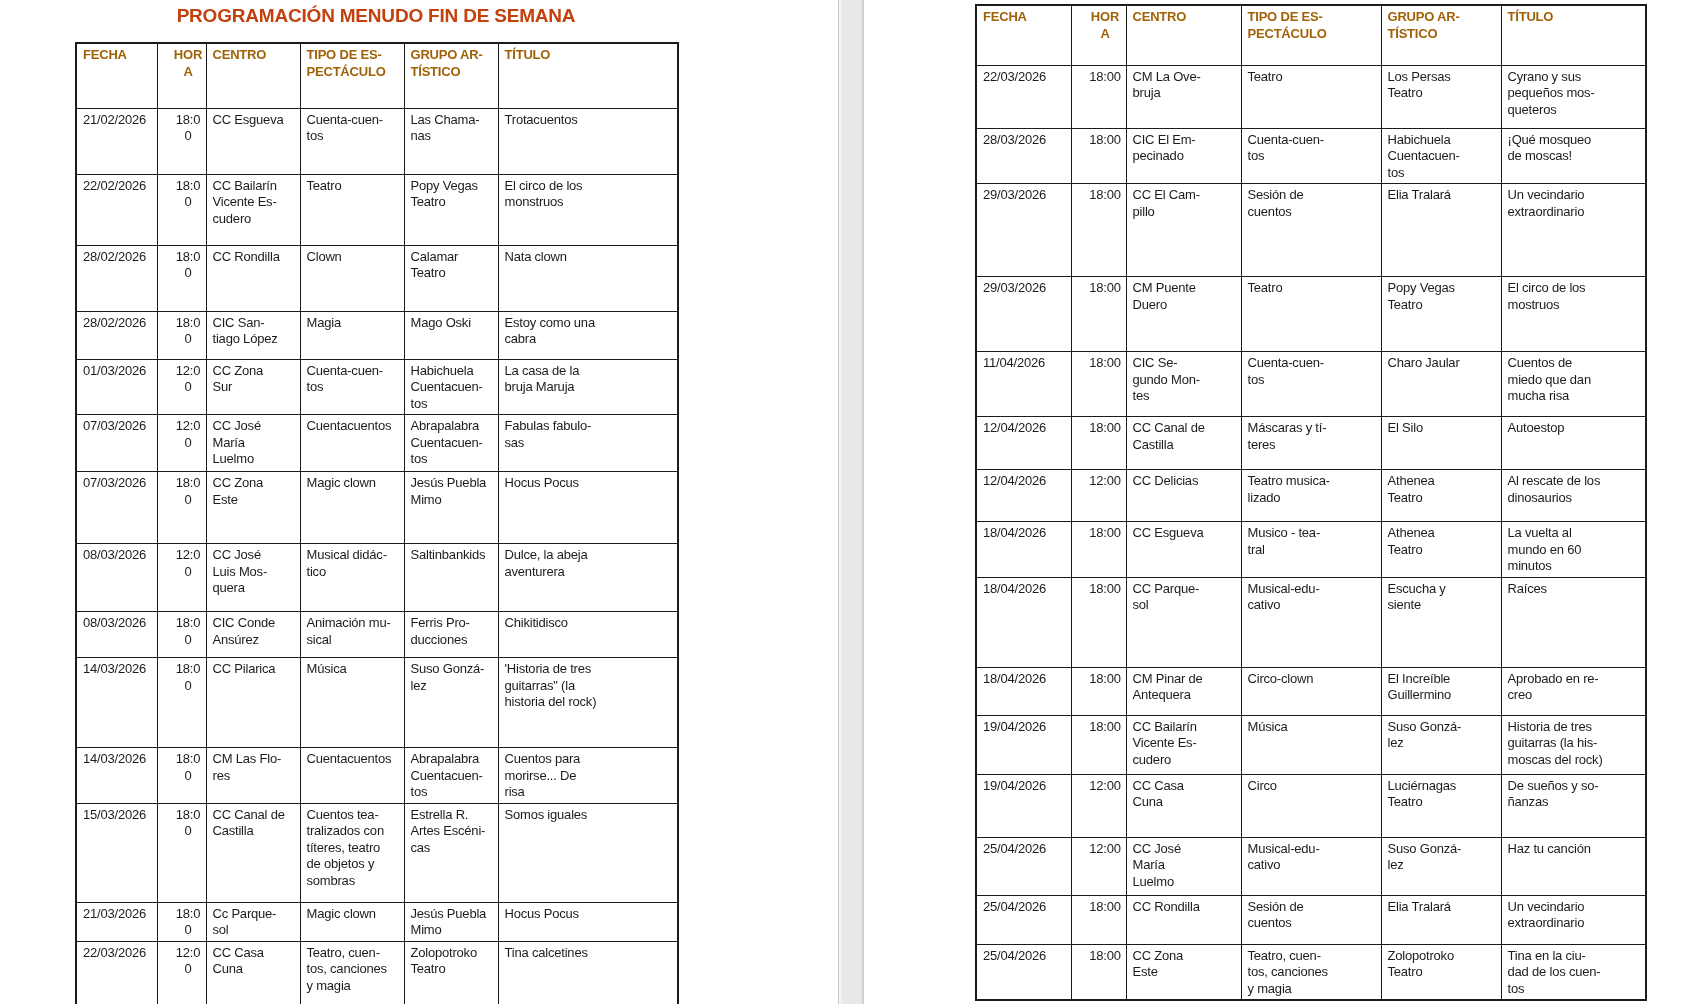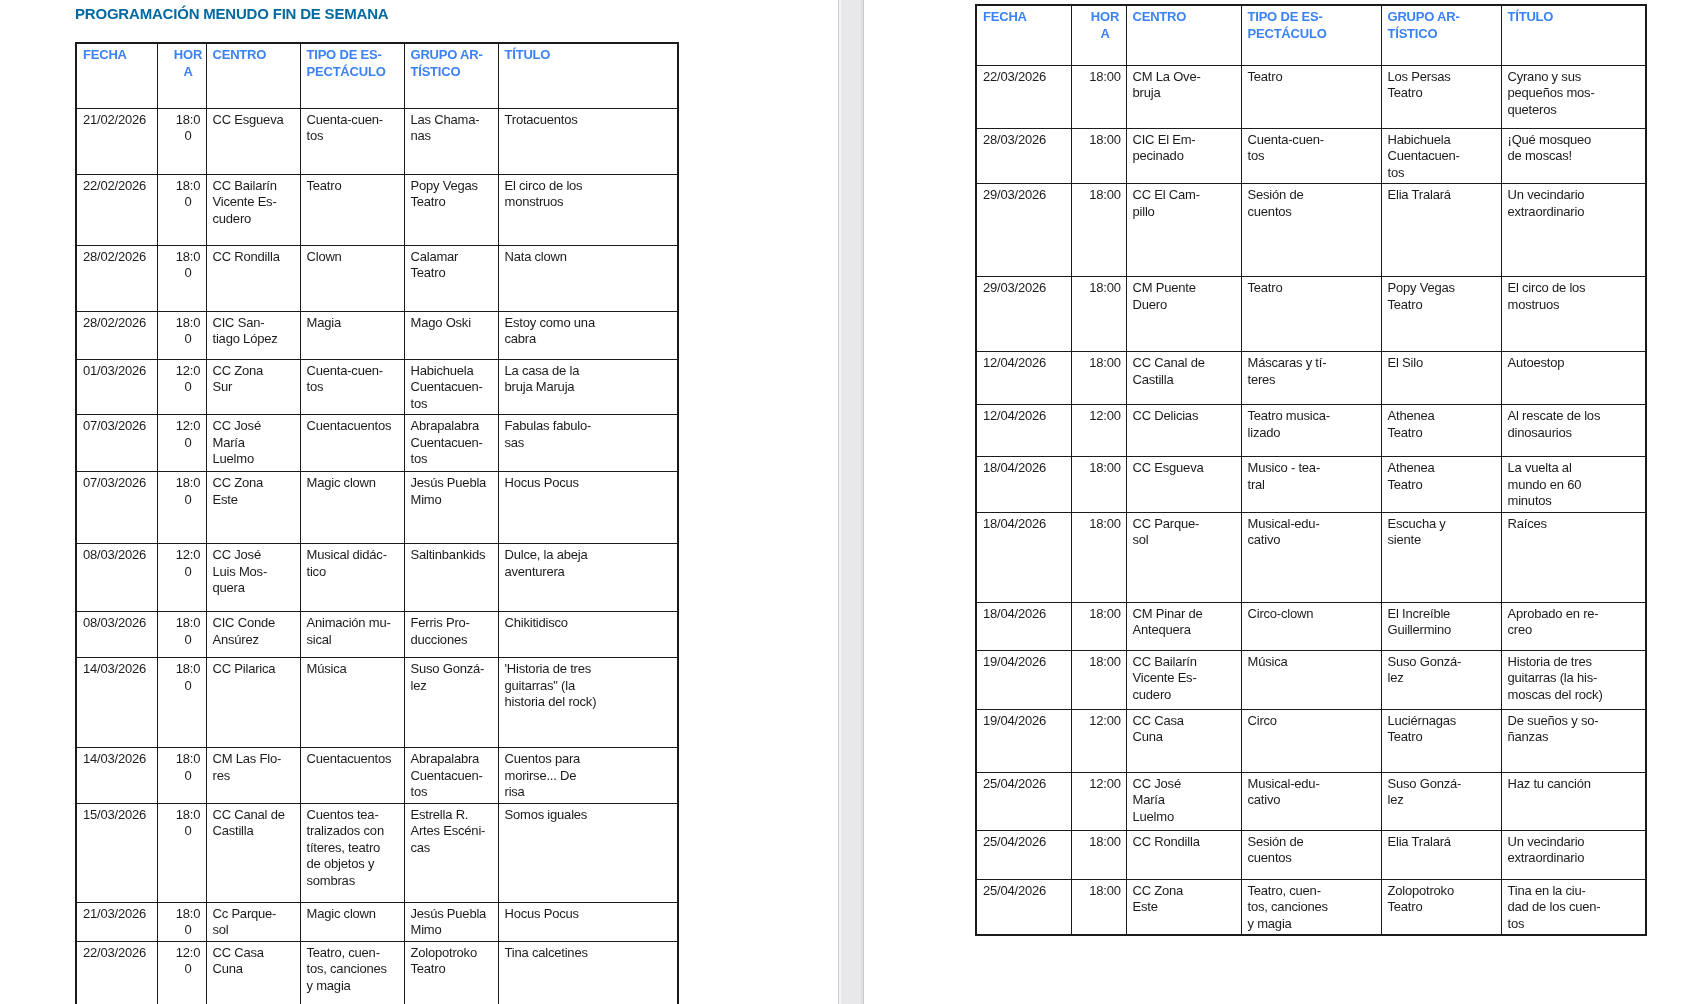--- a/index.html
+++ b/index.html
@@ -1,33 +1,33 @@
 <!DOCTYPE html>
 <html><head>
 <meta charset="utf-8">
 <style>
   html,body{margin:0;padding:0;background:#fff;}
   #canvas{
     position:relative;width:1706px;height:1004px;overflow:hidden;background:#ffffff;
     font-family:"Liberation Sans",sans-serif;color:#1c1c1c;letter-spacing:-0.2px;
   }
   .doc-title{
-    position:absolute;left:75px;top:5px;width:602px;
-    font-size:15px;font-weight:bold;color:#0369a1;
+    position:absolute;left:75px;top:5px;width:602px;text-align:center;
+    font-size:19px;font-weight:bold;color:#c2410c;
   }
   table.sched{
     position:absolute;border-collapse:collapse;table-layout:fixed;background:#fff;
     border:2px solid #1b1b1b;
   }
   table.sched th,table.sched td{
     border:1.5px solid #1b1b1b;vertical-align:top;overflow:hidden;
     padding:3px 3px 2px 6px;font-size:13px;line-height:16.5px;
     white-space:pre-line;word-wrap:break-word;color:#1c1c1c;text-align:left;
   }
-  table.sched th{font-weight:bold;color:#3b82f6;}
+  table.sched th{font-weight:bold;color:#a16207;}
   table.sched th.col-hora,table.sched td.col-hora{text-align:center;padding-left:15px;padding-right:2px;}
   
   #table-left{left:75px;top:42px;width:602px;}
   #table-left col:nth-child(1){width:81px;}
   #table-left col:nth-child(2){width:49px;}
   #table-left col:nth-child(3){width:94px;}
   #table-left col:nth-child(4){width:104px;}
   #table-left col:nth-child(5){width:94px;}
   #table-left col:nth-child(6){width:180px;}
   
@@ -304,20 +304,33 @@
             <td class="col-fecha">29/03/2026</td>
             <td class="col-hora">18:00</td>
             <td class="col-centro">CM Puente
 Duero</td>
             <td class="col-tipo">Teatro</td>
             <td class="col-grupo">Popy Vegas
 Teatro</td>
             <td class="col-titulo">El circo de los
 mostruos</td>
           </tr>
+          <tr style="height: 65px;">
+            <td class="col-fecha">11/04/2026</td>
+            <td class="col-hora">18:00</td>
+            <td class="col-centro">CIC Se-
+gundo Mon-
+tes</td>
+            <td class="col-tipo">Cuenta-cuen-
+tos</td>
+            <td class="col-grupo">Charo Jaular</td>
+            <td class="col-titulo">Cuentos de
+miedo que dan
+mucha risa</td>
+          </tr>
           <tr style="height: 53px;">
             <td class="col-fecha">12/04/2026</td>
             <td class="col-hora">18:00</td>
             <td class="col-centro">CC Canal de
 Castilla</td>
             <td class="col-tipo">Máscaras y tí-
 teres</td>
             <td class="col-grupo">El Silo</td>
             <td class="col-titulo">Autoestop</td>
           </tr>

